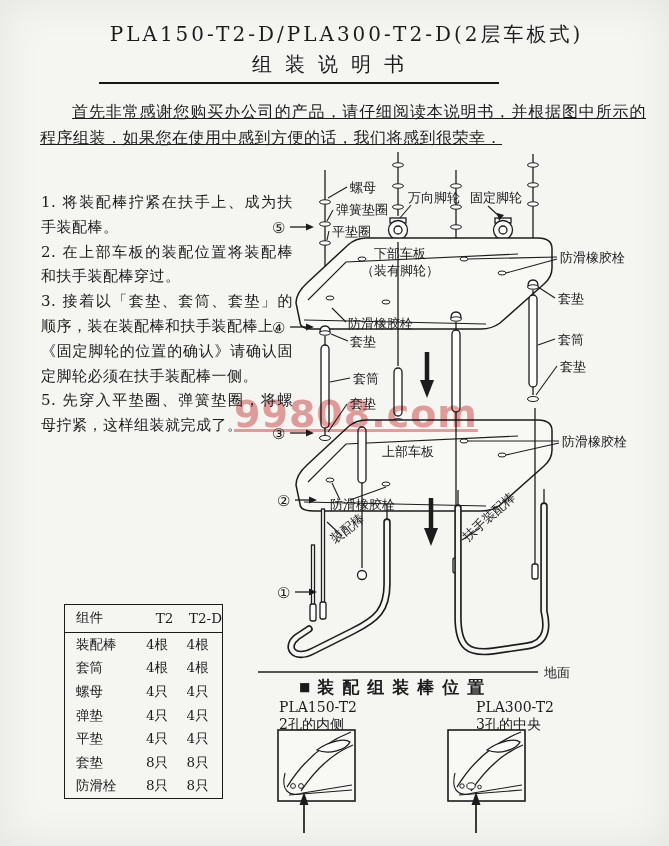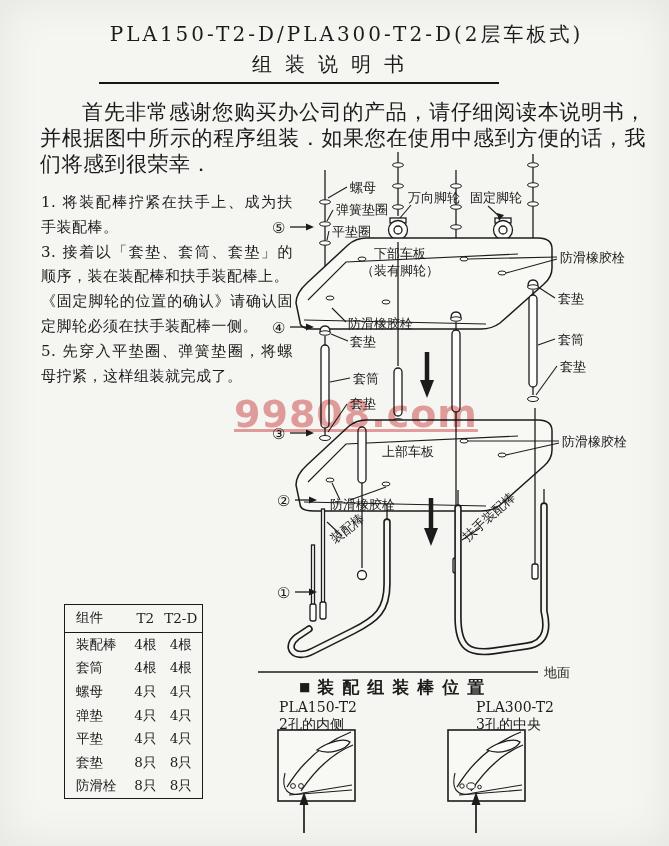--- a/index.html
+++ b/index.html
@@ -5,35 +5,35 @@
   html,body{margin:0;padding:0;background:#ffffff;}
   #page{position:relative;width:669px;height:846px;background:#f5f5f2;overflow:hidden;
         font-family:"DejaVu Serif", serif;color:#1b1b1b;
         box-shadow:inset 0 0 45px rgba(0,0,0,0.07);}
   .title1{position:absolute;top:21px;left:12px;width:100%;text-align:center;
           font-size:20px;letter-spacing:3px;white-space:nowrap;}
   .title2{position:absolute;top:51px;left:0;width:100%;text-align:center;
           font-size:20px;letter-spacing:13px;}
   .rule{position:absolute;left:99px;top:82px;width:400px;height:0;
         border-top:2.5px solid #161616;}
-  .intro{position:absolute;left:40px;top:99px;width:606px;font-size:21px;
-         line-height:26px;text-indent:2em;letter-spacing:.5px;text-align:justify;}
+  .intro{position:absolute;left:40px;top:99px;width:606px;font-size:16px;
+         line-height:26px;text-indent:2em;letter-spacing:.5px;text-align:justify;text-decoration:underline;}
   .steps{position:absolute;left:41px;top:190px;width:252px;font-size:15px;
          line-height:24.8px;letter-spacing:.5px;text-align:justify;}
   .steps p{margin:0;}
   .diagram{position:absolute;left:250px;top:132px;}
   .watermark{position:absolute;left:234px;top:392px;z-index:5;
              font-family:"DejaVu Sans", sans-serif;font-weight:bold;
              font-size:38px;letter-spacing:1px;color:rgba(220,104,104,.62);
              mix-blend-mode:multiply;pointer-events:none;text-decoration:underline;}
-  table.ptable{position:absolute;left:64px;top:604px;width:139px;
+  table.ptable{position:absolute;left:64px;top:604px;width:159px;
                border-collapse:collapse;border:1.6px solid #1a1a1a;
                font-size:13.5px;}
   table.ptable th{border-bottom:1.3px solid #1a1a1a;font-weight:normal;
-                  padding:4px 0 5px;text-align:center;}
+                  padding:4px 0 5px;text-align:right;}
   table.ptable td{padding:2.8px 0;text-align:center;}
   table.ptable th:first-child, table.ptable td:first-child{
                   text-align:left;padding-left:11px;}
   .footer-heading{position:absolute;left:299px;top:676px;font-size:17px;
                   font-weight:bold;letter-spacing:8px;white-space:nowrap;}
   .fh-bullet{font-size:12px;letter-spacing:0;margin-right:7px;vertical-align:2px;}
   .caption{position:absolute;font-size:14px;line-height:16.5px;white-space:nowrap;}
   .cap-left{left:279px;top:699px;}
   .cap-right{left:452px;top:699px;margin-left:24px;}
   .detailL{position:absolute;left:277px;top:729px;}
@@ -56,20 +56,21 @@
 <div id="page">
 
   <div class="title1">PLA150-T2-D/PLA300-T2-D(2层车板式)</div>
   <div class="title2">组装说明书</div>
   <div class="rule"></div>
 
   <div class="intro">首先非常感谢您购买办公司的产品，请仔细阅读本说明书，并根据图中所示的程序组装．如果您在使用中感到方便的话，我们将感到很荣幸．</div>
 
   <div class="steps">
     <p>1. 将装配棒拧紧在扶手上、成为扶手装配棒。</p>
+    <p>2. 在上部车板的装配位置将装配棒和扶手装配棒穿过。</p>
     <p>3. 接着以「套垫、套筒、套垫」的顺序，装在装配棒和扶手装配棒上。</p>
     <p>《固定脚轮的位置的确认》请确认固定脚轮必须在扶手装配棒一侧。</p>
     <p>5. 先穿入平垫圈、弹簧垫圈，将螺母拧紧，这样组装就完成了。</p>
   </div>
 
   <svg class="diagram" width="419" height="553" viewBox="0 0 419 553">
     <defs>
       <g id="boardshape">
         <path class="board" d="M 50,182 L 46,163 Q 46,153 57,143 L 98,105 Q 106,98 116,98 L 288,98 Q 302,98 302,109 L 302,128 Q 302,137 294,144 L 250,183 Q 242,189 231,189 L 64,189 Q 50,189 50,182 Z"></path>
         <path class="thin" d="M 58,160 L 96,122 L 268,114"></path>

